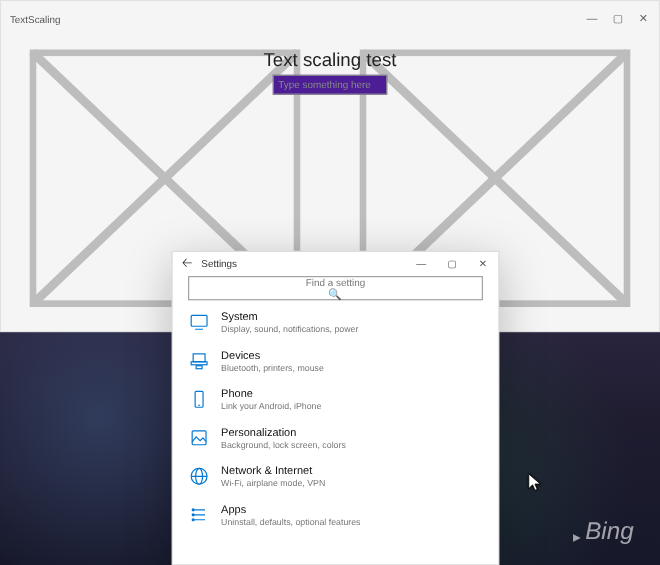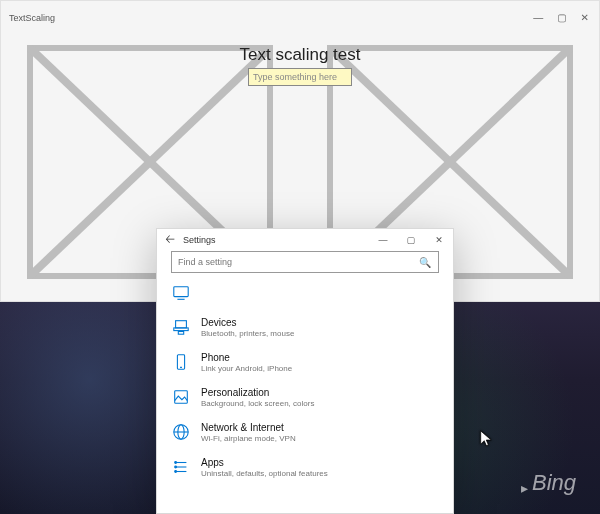--- a/index.html
+++ b/index.html
@@ -14,34 +14,34 @@
 
   
   .app-window { position: absolute; top: 0; left: 0; width: 600px; height: 302px; background: #f5f5f5; border: 1px solid rgba(0,0,0,0.08); }
   .app-titlebar { height: 22px; display: flex; align-items: center; padding: 17px 6px; font-size: 9px; color: #555; }
   .app-title { flex: 1; padding-left: 2px; }
   .app-ctrl { display:flex; gap:14px; padding-right:4px; color:#666;}
   .app-ctrl span { font-size:10px; line-height:1; cursor:pointer;}
   .app-content { position: relative; padding: 8px 16px 0; text-align: center; }
   .heading { font-size: 17px; font-weight: 400; color: #222; margin-top: 2px; }
   .subtext { font-size: 10px; color: #222; margin-top: 2px; line-height: 1.25; border-bottom: 1px solid #aaa; display:inline-block; padding-bottom:1px;}
-  .textbox { margin: 3px auto 0; width: 104px; height: 18px; border: 1px solid #888; font-size: 9px; color: #888; display:flex; align-items:center; padding: 0 4px; background:#fef9c3;}
+  .textbox { margin: 3px auto 0; width: 104px; height: 18px; border: 1px solid #888; font-size: 9px; color: #888; display:flex; align-items:center; padding: 0 4px; background:#4c1d95;}
   .boxes { position: absolute; top: 44px; left: 0; right: 0; bottom: 0; display: flex; justify-content: space-between; padding: 0 26px 14px; }
   .placeholder-box { width: 246px; height: 234px; position: relative; }
   .placeholder-box svg { width:100%; height:100%; }
 
   
   .settings-window { position: absolute; top: 228px; left: 156px; width: 298px; height: 286px; background: #fff; border: 1px solid rgba(0,0,0,0.15); box-shadow: 0 10px 40px rgba(0,0,0,0.25); display:flex; flex-direction:column; }
   .settings-titlebar { height: 22px; display: flex; align-items: center; font-size: 9px; color: #333; }
   .back-btn { width: 26px; text-align: center; font-size: 12px; color: #333; }
   .settings-title { flex: 1; font-weight: 400; font-size: 9px; }
   .settings-ctrl { display:flex; }
   .settings-ctrl span { width: 28px; text-align:center; font-size:9px; color:#555; line-height:22px;}
   .settings-body { padding: 0 14px; flex:1; overflow:hidden;}
-  .search-box { border: 1px solid #999; height: 22px; display:flex; align-items:center; padding: 0 6px; font-size: 9px; color:#777; margin-bottom: 10px;}
+  .search-box { border: 1px solid #999; height: 22px; display:flex; align-items:center; padding: 0 6px; font-size: 9px; color:#777; margin-bottom: 10px; flex-direction: column;}
   .search-box .ph { flex:1; }
   .search-box .icn { font-size:10px; color:#666;}
   .settings-list { display:flex; flex-direction:column; gap: 14px; }
   .settings-item { display:flex; align-items:flex-start; gap: 10px; cursor:pointer; }
   .settings-icon { width: 20px; height: 20px; flex-shrink:0; display:flex; align-items:center; justify-content:center; color:#0078d4; }
   .settings-icon svg { width:18px; height:18px; stroke:#0078d4; fill:none; stroke-width:1.2; }
   .settings-text { display:flex; flex-direction:column; }
   .settings-label { font-size: 10px; color:#111; font-weight:400;}
   .settings-desc { font-size: 8px; color:#777; margin-top:1px;}
   .cursor { position:absolute; width:14px; height:20px; color:#fff; filter: drop-shadow(0 0 1px #000);}
@@ -106,20 +106,24 @@
         <span class="icn">🔍</span>
       </div>
       <div class="settings-list">
         <div class="settings-item">
           <div class="settings-icon">
               <svg viewBox="0 0 20 20">
                 <rect x="2" y="3" width="16" height="11" rx="1"></rect>
                 <line x1="6" y1="17" x2="14" y2="17"></line>
               </svg>
             </div>
+          <div class="settings-text">
+              <span class="settings-label">System</span>
+              <span class="settings-desc">Display, sound, notifications, power</span>
+            </div>
         </div>
         <div class="settings-item">
           <div class="settings-icon">
               <svg viewBox="0 0 20 20">
                 <rect x="4" y="3" width="12" height="8"></rect>
                 <rect x="2" y="11" width="16" height="3"></rect>
                 <rect x="7" y="15" width="6" height="3"></rect>
               </svg>
             </div>
           <div class="settings-text">

